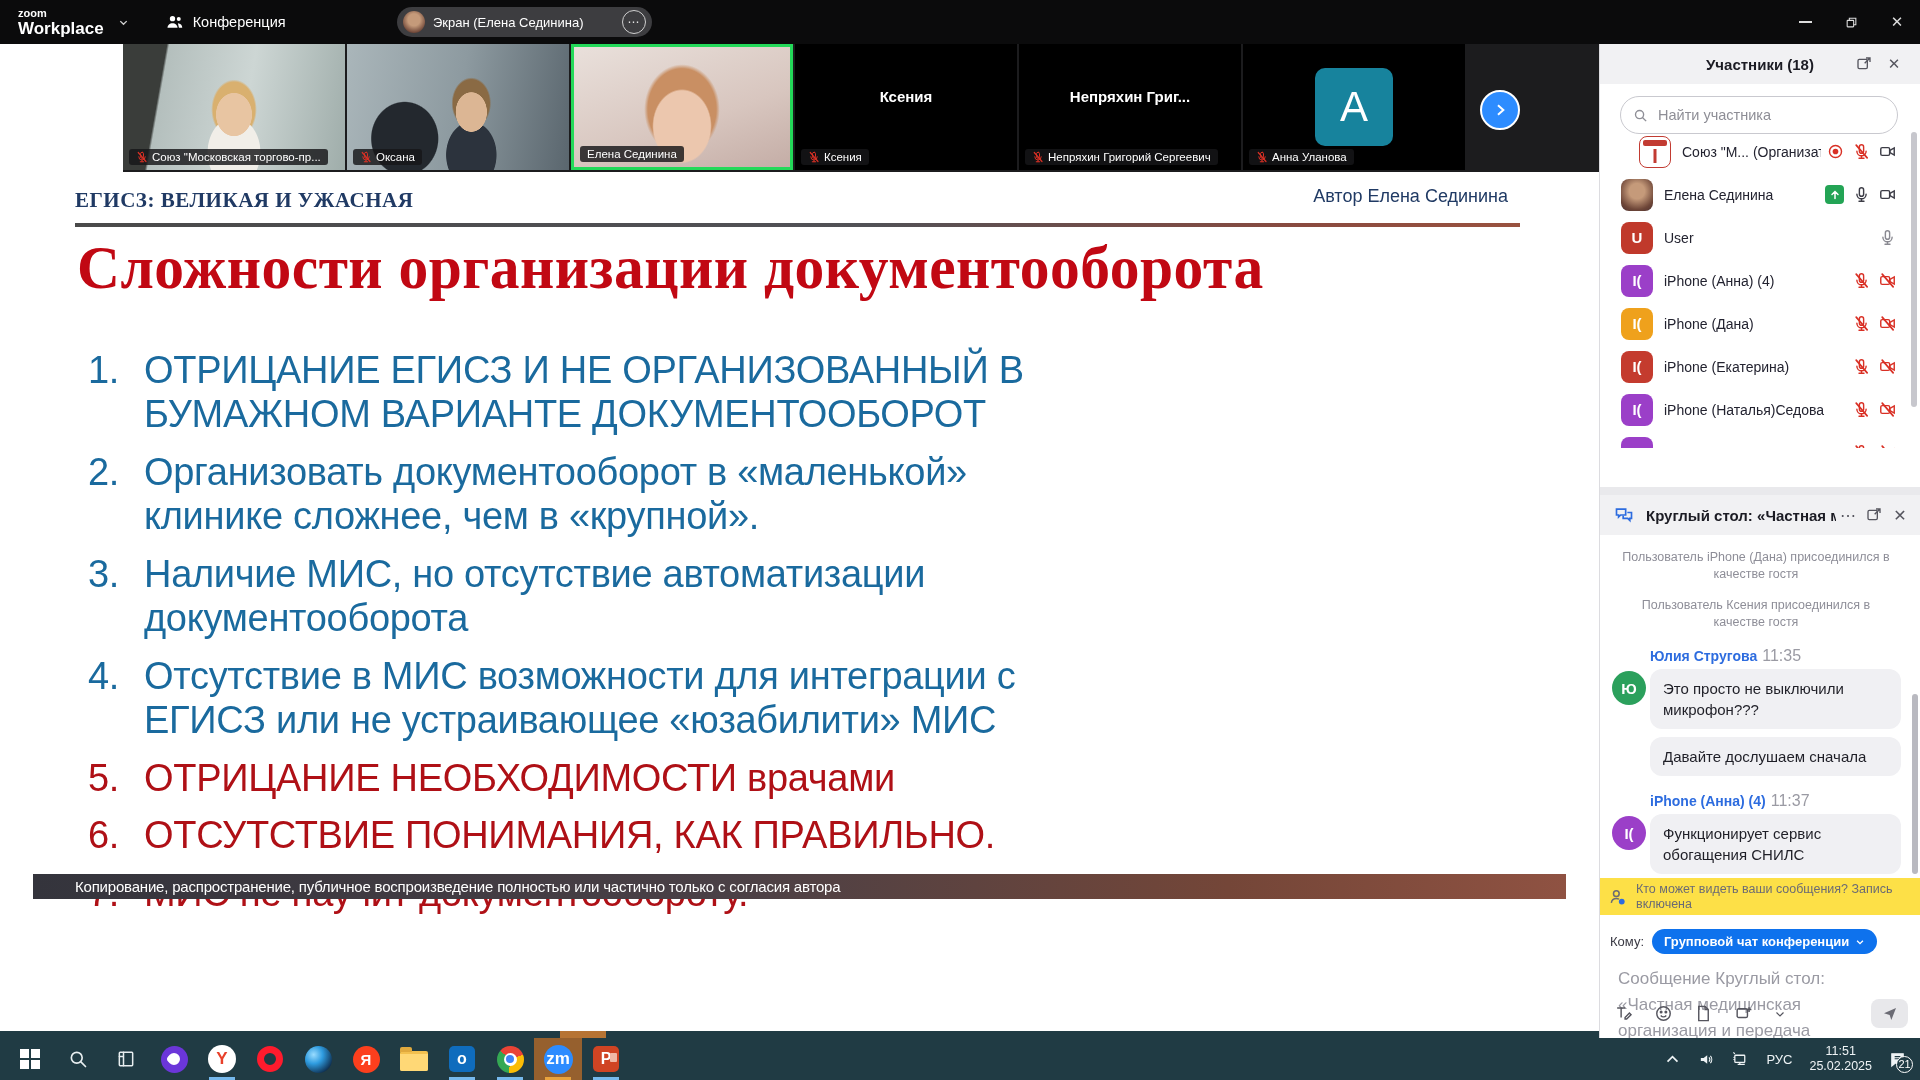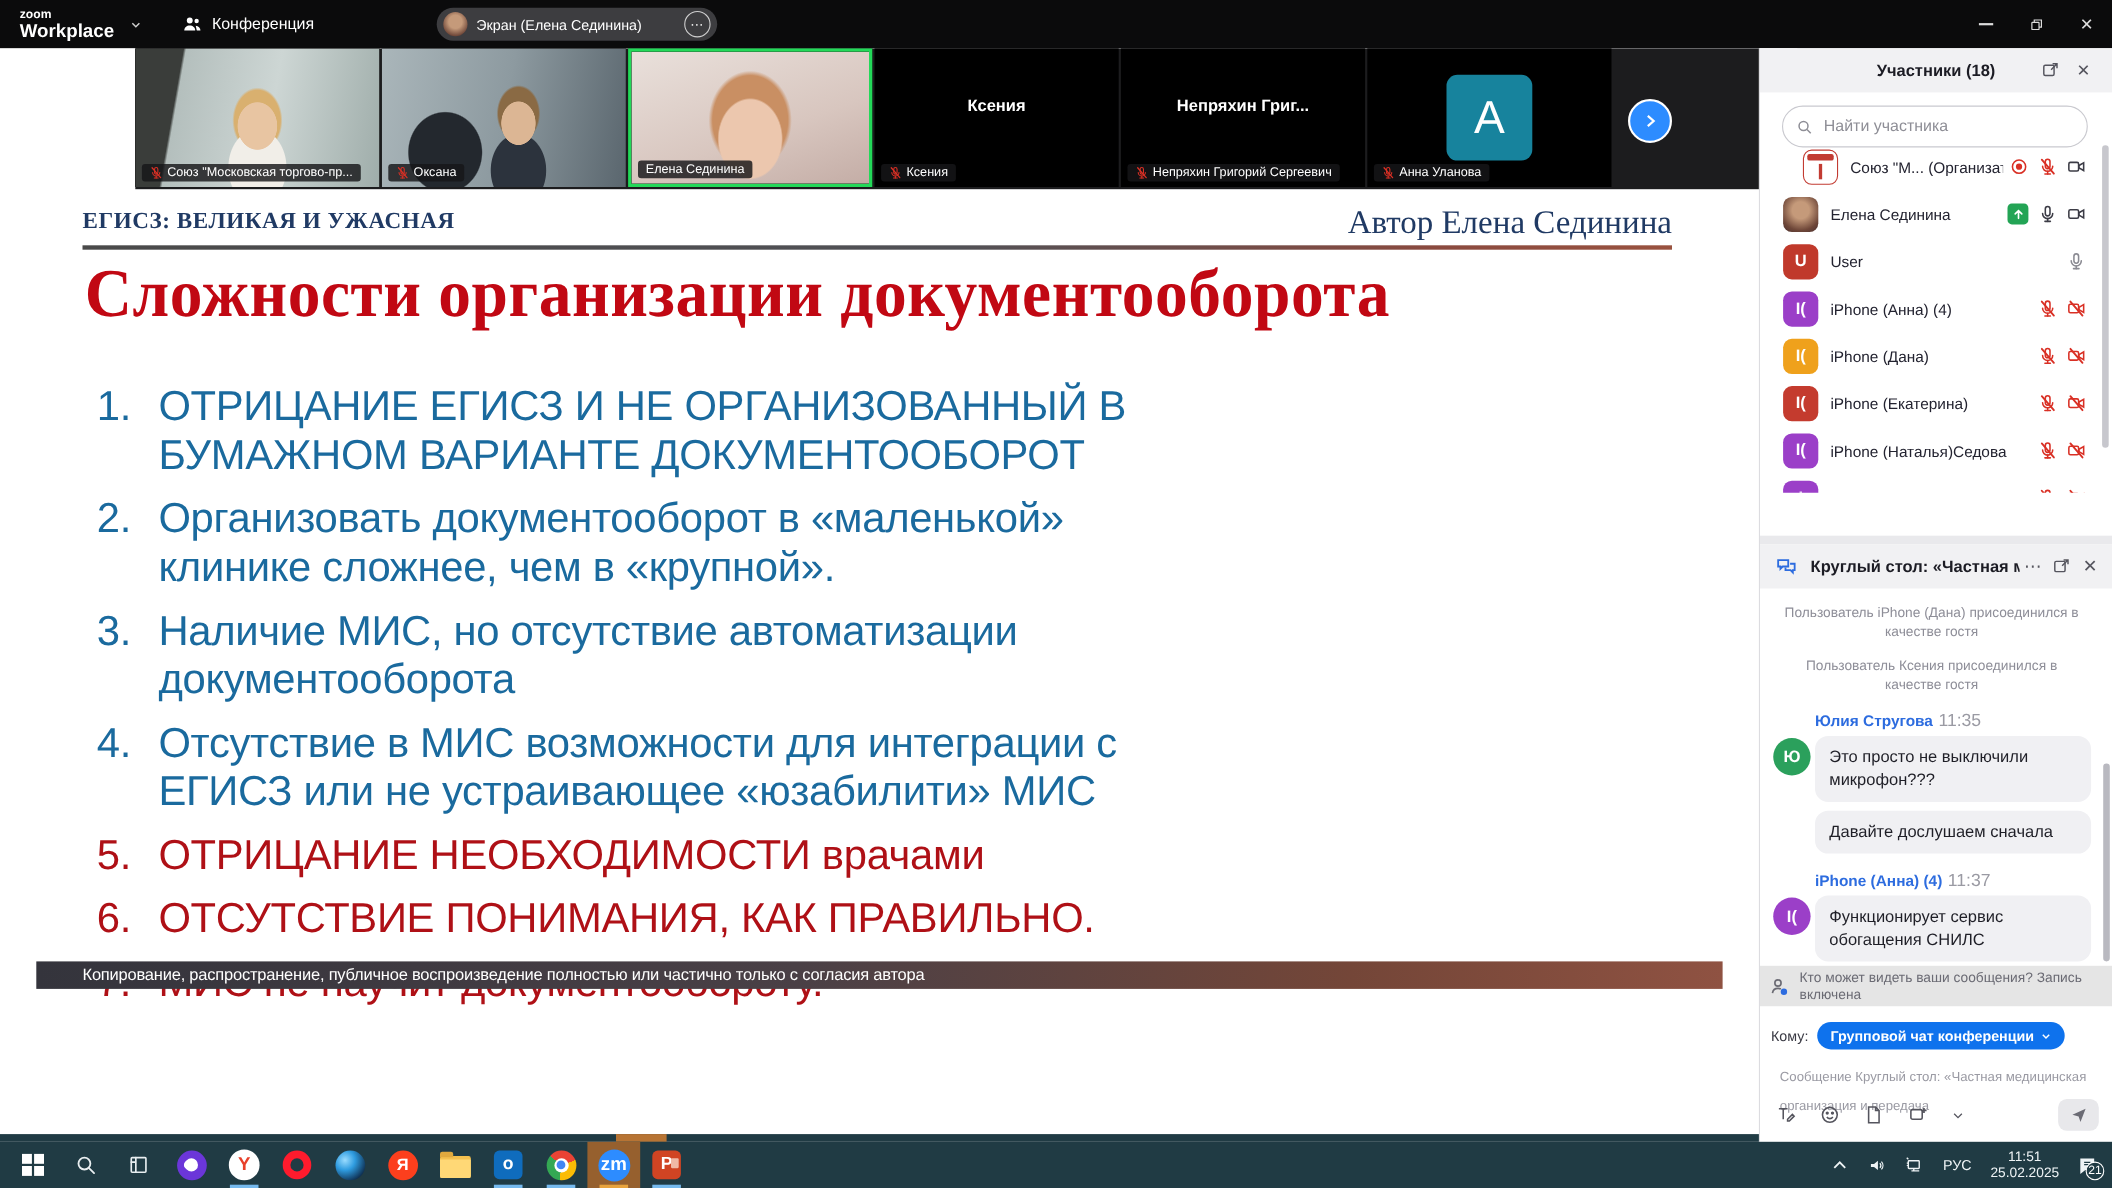--- a/index.html
+++ b/index.html
@@ -23,22 +23,22 @@
   .win-controls{position:absolute;right:0;top:0;height:44px;display:flex;align-items:center;}
   .wc{width:46px;height:44px;display:flex;align-items:center;justify-content:center;color:#ddd;}
   .wc-min i{display:block;width:13px;height:2px;background:#ddd;}
   .wc-close{font-size:15px;}
 
   
   .main{position:absolute;top:44px;left:0;width:1599px;height:987px;background:#fff;padding-left:35px;}
   .slide{position:absolute;left:33px;top:132px;width:1533px;height:723px;background:#fff;}
   .slide-head-left{position:absolute;left:42px;top:12px;font-family:"Liberation Serif",serif;font-weight:bold;
                    font-size:21px;letter-spacing:.5px;color:#203A64;}
-  .slide-head-right{position:absolute;right:46px;top:10px;font-family:Liberation Serif, serif;
-                    font-size:30px;color:#203A64;}
+  .slide-head-right{position:absolute;right:58px;top:10px;font-family:Liberation Sans, sans-serif;
+                    font-size:18px;color:#203A64;}
   .slide-hr{position:absolute;left:42px;right:46px;top:47px;height:4px;
             background:linear-gradient(90deg,#4a4a4a 0%,#515156 55%,#8a4a3f 85%,#99523f 100%);}
   .slide-title{position:absolute;left:44px;top:56px;font-family:"Liberation Serif",serif;font-weight:bold;
                font-size:62px;color:#C10813;letter-spacing:.5px;white-space:nowrap;transform:scaleX(.96);transform-origin:left;}
   .slide-list{position:absolute;left:55px;top:172px;width:1010px;}
   .slide-item{display:flex;font-size:38px;line-height:1.17;margin-bottom:13px;letter-spacing:-.3px;}
   .slide-item .num{width:56px;flex:0 0 auto;}
   .slide-item .txt{width:940px;}
   .ci-blue{color:#1A6A9E;}
   .ci-red{color:#AF1016;}
@@ -118,29 +118,29 @@
   .sys-msg{margin:14px 18px 0 18px;text-align:center;color:#8e8e98;font-size:12.5px;line-height:17px;}
   .sender-line{margin:16px 0 4px 50px;font-size:14px;}
   .sender-name{color:#2D6CDF;font-weight:bold;}
   .sender-time{color:#9a9aa3;font-size:16px;margin-left:5px;}
   .msg-row{display:flex;align-items:flex-start;margin-left:12px;}
   .c-ava{width:34px;height:34px;border-radius:50%;color:#fff;font-size:15px;font-weight:bold;
          display:flex;align-items:center;justify-content:center;flex:0 0 auto;margin-top:2px;}
   .bubbles{margin-left:4px;display:flex;flex-direction:column;gap:8px;}
   .bubble{background:#f0f0f3;border-radius:12px;padding:9px 13px;font-size:15px;line-height:21px;color:#1f1f27;max-width:225px;}
   .c-scroll{position:absolute;right:2px;top:650px;width:6px;height:180px;border-radius:3px;background:#b9b9c0;}
-  .c-notice{position:absolute;top:834px;left:0;right:0;height:37px;background:#e5e5e5;display:flex;align-items:center;}
+  .c-notice{position:absolute;top:834px;left:0;right:0;height:37px;background:#fde047;display:flex;align-items:center;}
   .notice-ico{margin:0 8px 0 8px;position:relative;flex:0 0 auto;}
   .notice-txt{color:#6b6b74;font-size:12.5px;line-height:15px;width:264px;}
   .c-compose{position:absolute;top:871px;left:0;right:0;bottom:0;background:#fff;}
   .to-row{display:flex;align-items:center;margin:14px 0 0 10px;gap:8px;}
   .to-label{font-size:13px;color:#3a3a44;}
   .to-pill{height:25px;background:#0E72ED;border-radius:13px;color:#fff;font-size:13px;font-weight:bold;
            display:flex;align-items:center;padding:0 12px;gap:6px;}
-  .compose-ph{margin:12px 0 0 18px;width:280px;font-size:12px;line-height:26px;color:#9a9aa3;}
+  .compose-ph{margin:12px 0 0 18px;width:280px;font-size:17px;line-height:26px;color:#9a9aa3;}
   .compose-bar{position:absolute;left:14px;right:12px;bottom:10px;display:flex;align-items:center;gap:21px;color:#55555e;}
   .compose-bar svg{width:19px;height:19px;}
   .send-btn{margin-left:auto;width:37px;height:29px;border-radius:8px;background:#e8e8eb;display:flex;align-items:center;justify-content:center;}
   .send-btn svg{width:16px;height:16px;}
 
   
   .edge-strip{position:absolute;top:1031px;left:0;width:1599px;height:7px;background:#203b44;}
   .orange-frag{position:absolute;left:560px;top:0;width:46px;height:7px;background:#b77434;}
   .taskbar{position:absolute;top:1038px;left:0;width:1920px;height:42px;background:#203b44;display:flex;align-items:center;}
   .tb-apps{display:flex;height:42px;padding-left:6px;}

